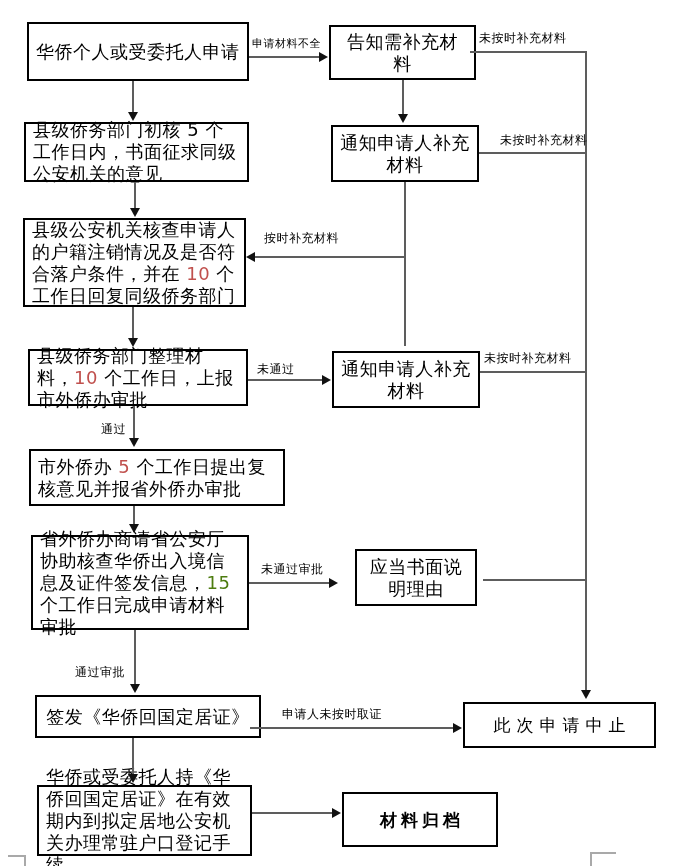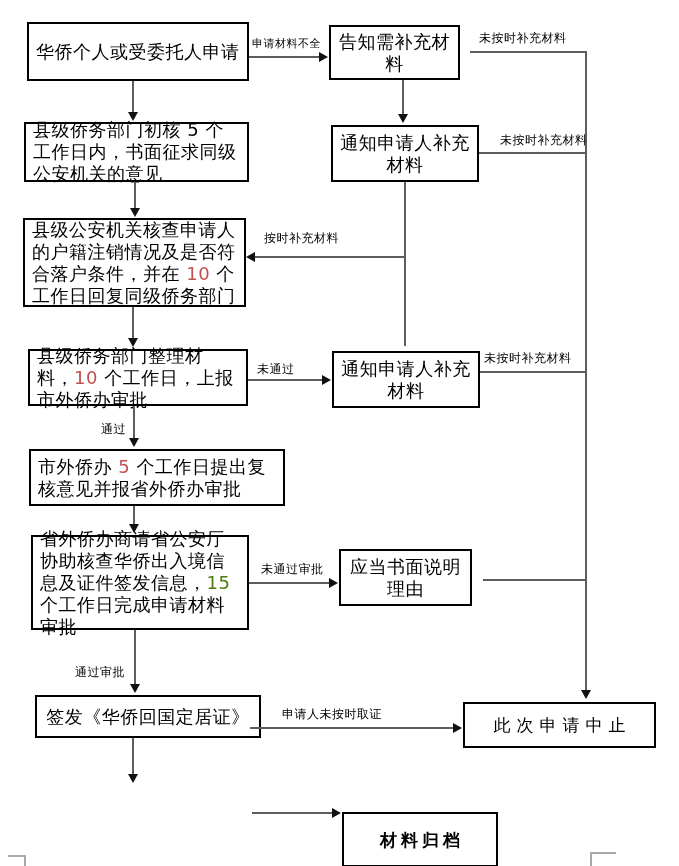--- a/index.html
+++ b/index.html
@@ -7,21 +7,21 @@
     position:relative;width:679px;height:866px;background:#ffffff;
     font-family:"DejaVu Sans",sans-serif;color:#000;overflow:hidden;
   }
   .bx{
     position:absolute;box-sizing:border-box;border:2px solid #000;background:#fff;
     display:flex;align-items:center;font-size:18px;line-height:22px;
     letter-spacing:0.5px;padding:3px 7px;
   }
   .bx.center{justify-content:center;text-align:center;}
   .bx.big{font-size:17px;letter-spacing:6px;padding-left:13px;}
-  .bx.bold{font-weight:bold;font-size:17px;letter-spacing:4px;padding-left:11px;margin-top:20px;}
+  .bx.bold{font-weight:bold;font-size:17px;letter-spacing:4px;padding-left:11px;}
   .hline,.vline{position:absolute;background:#5d5d5d;}
   .hline{height:2px;}
   .vline{width:2px;}
   .ah{position:absolute;width:0;height:0;}
   .ah.down{border-left:5px solid transparent;border-right:5px solid transparent;border-top:9px solid #111;}
   .ah.right{border-top:5px solid transparent;border-bottom:5px solid transparent;border-left:9px solid #111;}
   .ah.left{border-top:5px solid transparent;border-bottom:5px solid transparent;border-right:9px solid #111;}
   .lbl{position:absolute;font-size:12px;white-space:nowrap;letter-spacing:0.5px;}
   .lbl.bigger{font-size:11px;}
   .mark{position:absolute;background:#a9a9a9;}
@@ -52,34 +52,37 @@
   </div>
 
   <div class="bx" style="left:31px;top:535px;width:218px;height:95px">
     <span><span>省外侨办商请省公安厅协助核查华侨出入境信息及证件签发信息，</span><span style="color: #4d7c0f;">15</span><span> 个工作日完成申请材料审批</span></span>
   </div>
 
   <div class="bx center" style="left:35px;top:695px;width:226px;height:43px">
     <span><span>签发《华侨回国定居证》</span></span>
   </div>
 
+  <div class="bx" style="left:37px;top:785px;width:215px;height:71px">
+    <span><span>华侨或受委托人持《华侨回国定居证》在有效期内到拟定居地公安机关办理常驻户口登记手续</span></span>
+  </div>
 
-  <div class="bx center" style="left:329px;top:25px;width:131px;height:55px">
+  <div class="bx center" style="left:329px;top:25px;width:147px;height:55px">
     <span><span>告知需补充材料</span></span>
   </div>
 
   <div class="bx center" style="left:331px;top:125px;width:148px;height:57px">
     <span><span>通知申请人补充材料</span></span>
   </div>
 
   <div class="bx center" style="left:332px;top:351px;width:148px;height:57px">
     <span><span>通知申请人补充材料</span></span>
   </div>
 
-  <div class="bx center" style="left:339px;top:549px;width:133px;height:57px">
+  <div class="bx center" style="left:355px;top:549px;width:122px;height:57px">
     <span><span>应当书面说明理由</span></span>
   </div>
 
   <div class="bx center big" style="left:463px;top:702px;width:193px;height:46px">
     <span><span>此次申请中止</span></span>
   </div>
 
   <div class="bx center bold" style="left:342px;top:792px;width:156px;height:55px">
     <span><span>材料归档</span></span>
   </div>

